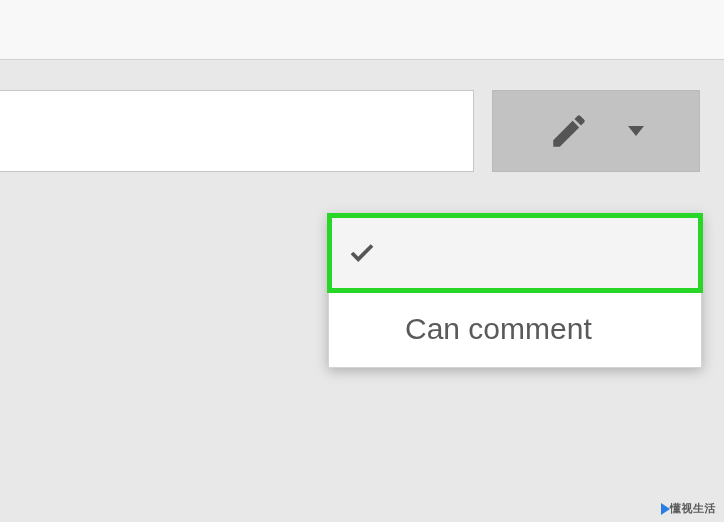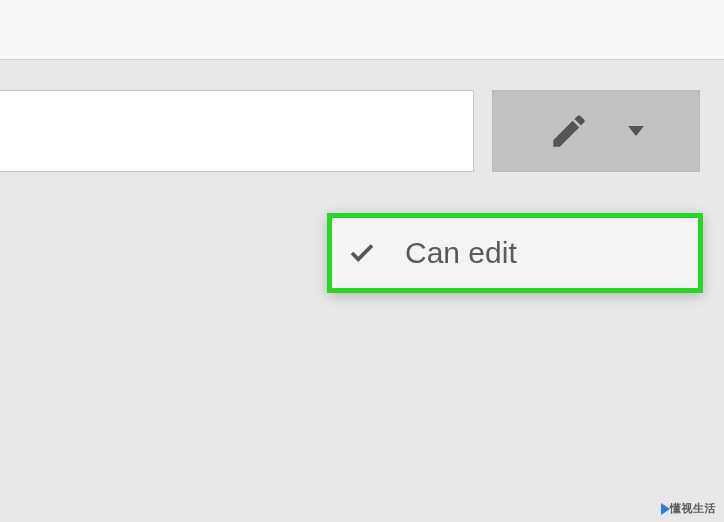--- a/index.html
+++ b/index.html
@@ -136,20 +136,23 @@
   </div>
 </div>
 
 <div class="dropdown">
   <div class="menu-item highlighted">
     <span class="check-slot">
       <svg viewBox="0 0 24 24">
         <path fill="none" stroke="#555" stroke-width="3" d="M4 12l5 5L20 6"></path>
       </svg>
     </span>
-    <span>Can edit</span>
+  </div>
+  <div class="menu-item">
+    <span class="check-slot"></span>
+    <span>Can comment</span>
   </div>
 </div>
 
 <div class="watermark">
   <span class="tri"></span>
   <span>懂视生活</span>
 </div>
 
 </body></html>

